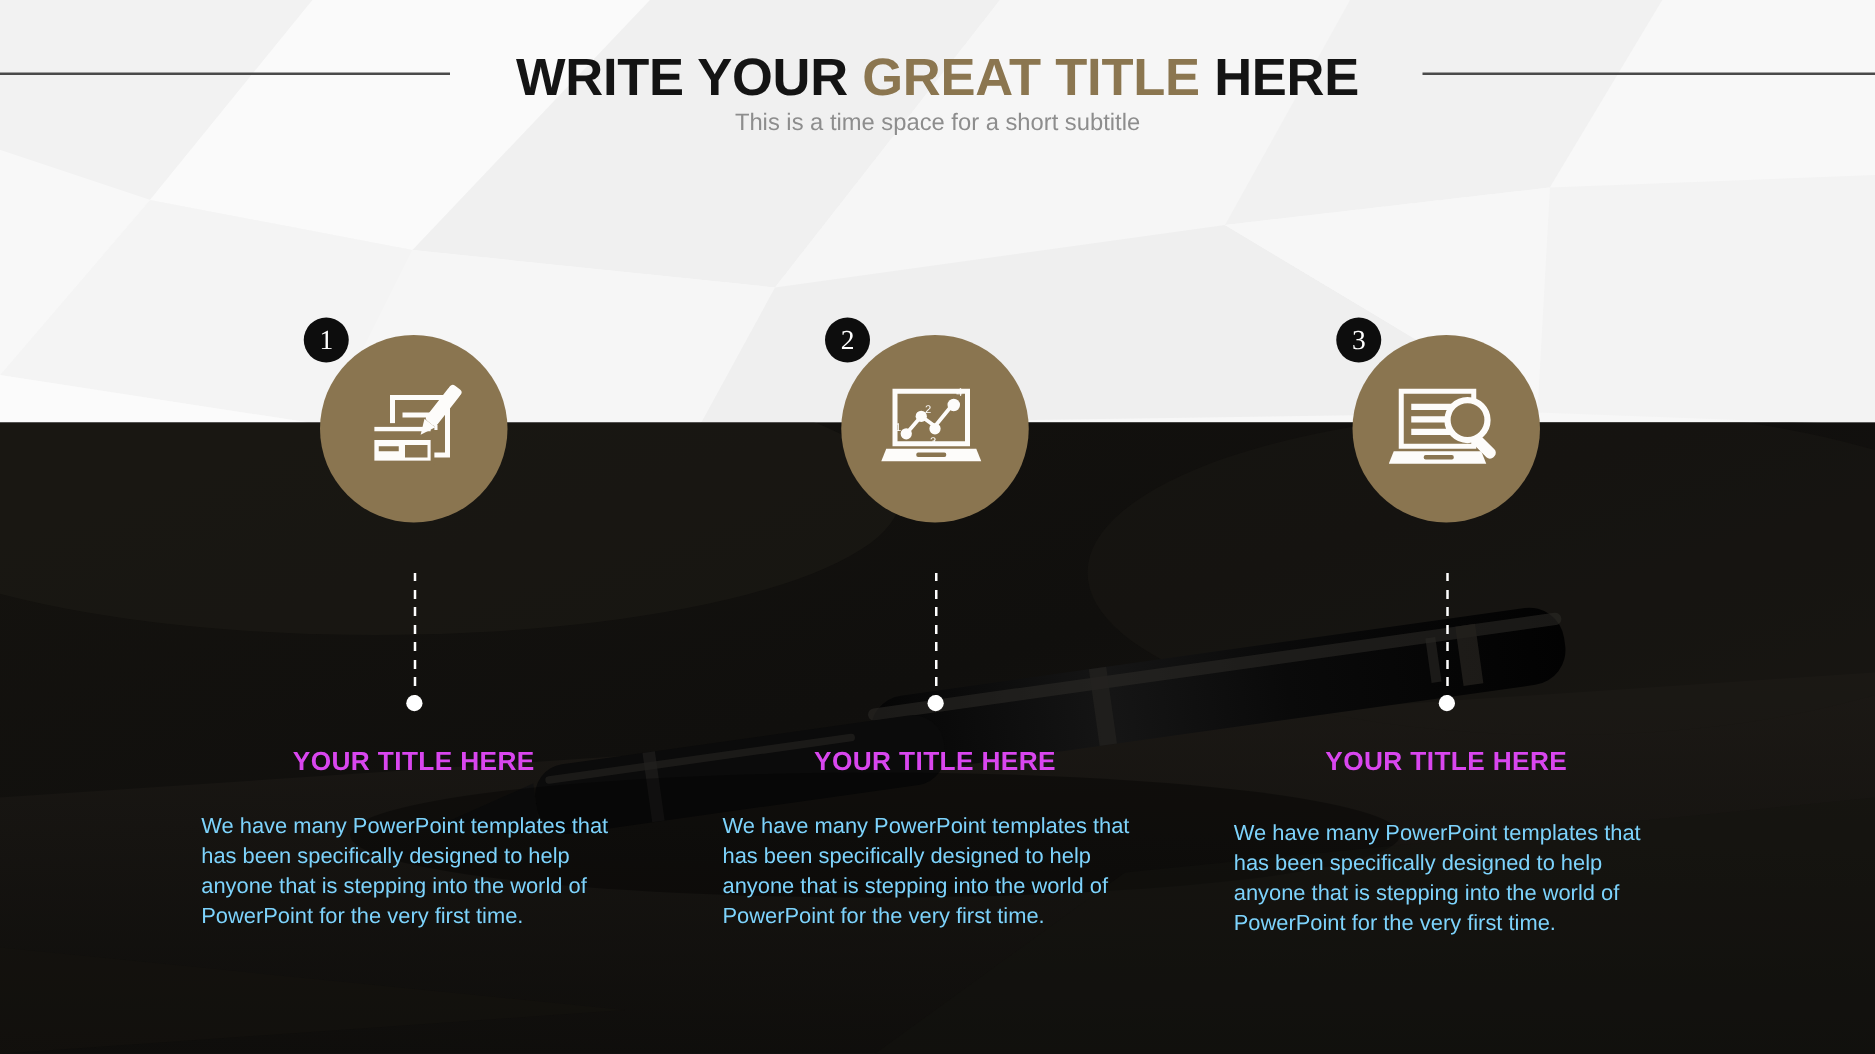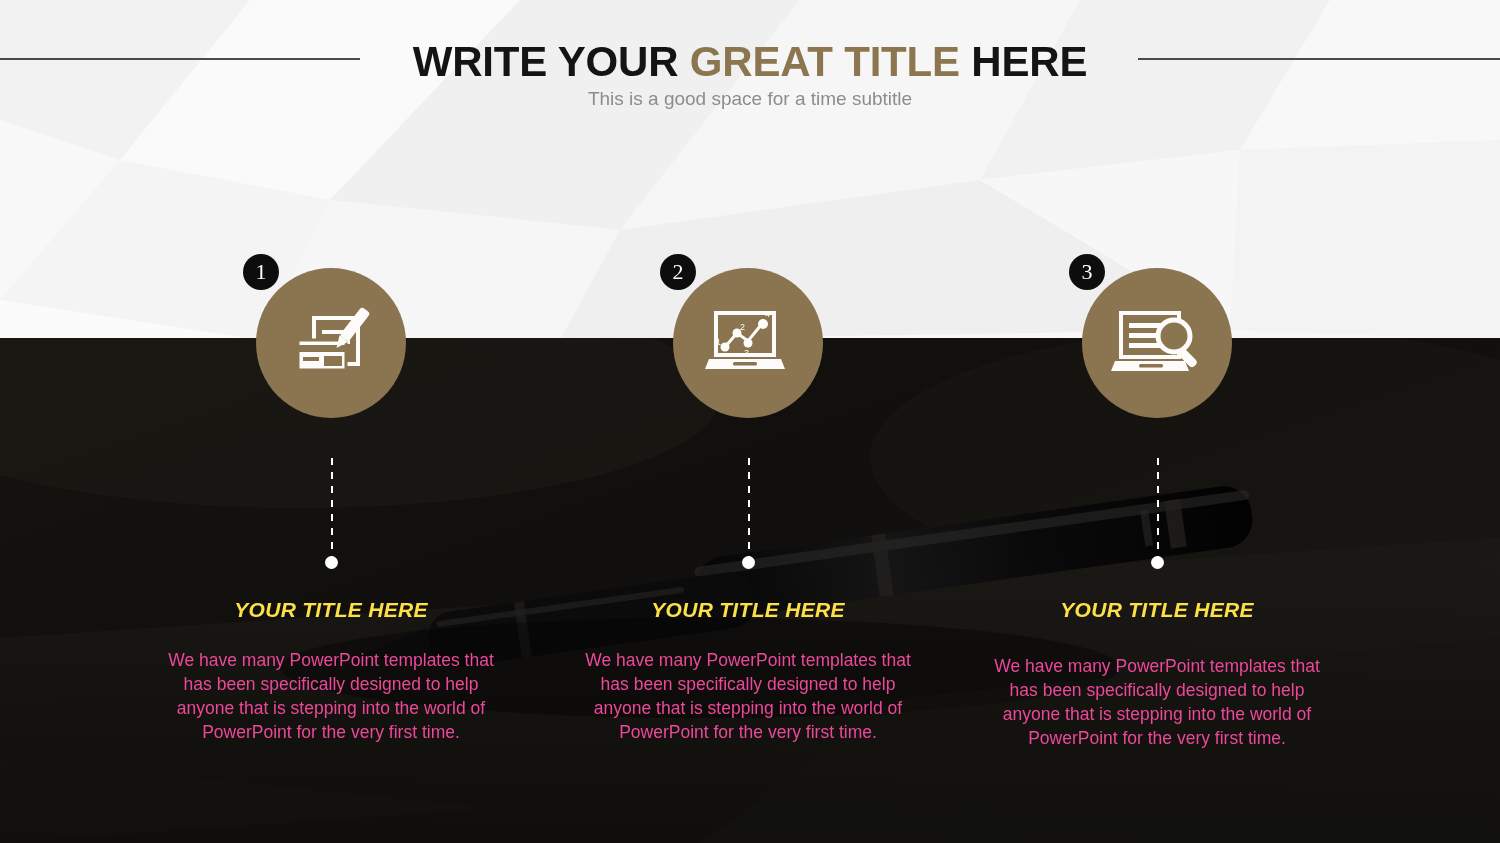--- a/index.html
+++ b/index.html
@@ -43,23 +43,23 @@
          font-family:"Liberation Serif",serif;}
   .icon-wrap{position:absolute;top:268px;left:95px;width:150px;height:150px;
              display:flex;align-items:center;justify-content:center;}
 
   .dash{position:absolute;top:458px;left:169.5px;width:2px;height:100px;
         background:repeating-linear-gradient(to bottom,#fff 0 7px,transparent 7px 14px);}
   .dot{position:absolute;top:556px;left:164px;width:13px;height:13px;
        border-radius:50%;background:#fff;}
 
   .col-title{position:absolute;width:340px;text-align:center;
-             font-size:21px;font-weight:bold;color:#fde047;letter-spacing:0.3px;font-style:italic;}
-  .col-body{position:absolute;width:340px;text-align:center;
-            font-size:17.5px;line-height:24px;color:#ec4899;}
+             font-size:21px;font-weight:bold;color:#d946ef;letter-spacing:0.3px;}
+  .col-body{position:absolute;width:340px;text-align:left;
+            font-size:17.5px;line-height:24px;color:#7dd3fc;}
   .t-a{top:598px;} .b-a{top:648px;}
   .t-b{top:598px;} .b-b{top:648px;}
   .t-c{top:598px;} .b-c{top:654px;}
 </style>
 </head>
 <body>
 
 <div class="slide">
 
   <div class="top-bg">
@@ -119,21 +119,21 @@
       <ellipse cx="700" cy="330" rx="420" ry="50" fill="#000" opacity="0.35"></ellipse>
       <polygon points="900,360 1500,300 1500,505 700,505" fill="#151310" opacity="0.45"></polygon>
       <polygon points="0,420 500,470 0,505" fill="#17150f" opacity="0.4"></polygon>
     </svg>
   </div>
 
   <div class="header">
     <div class="rule left"></div>
     <div class="rule right"></div>
     <div class="title"><span>WRITE YOUR </span><span class="gold">GREAT TITLE</span><span> HERE</span></div>
-    <div class="subtitle">This is a good space for a time subtitle</div>
+    <div class="subtitle">This is a time space for a short subtitle</div>
   </div>
 
   <div class="col col1">
     <div class="circle"></div>
     <div class="icon-wrap">
       <svg width="86" height="86" viewBox="0 0 86 86" fill="#fdfcfa">
         <rect x="26" y="18" width="44" height="46" fill="none" stroke="#fdfcfa" stroke-width="4"></rect>
         <rect x="34" y="30" width="28" height="4"></rect>
         <rect x="34" y="40" width="28" height="4"></rect>
         <rect x="34" y="50" width="18" height="4"></rect>

